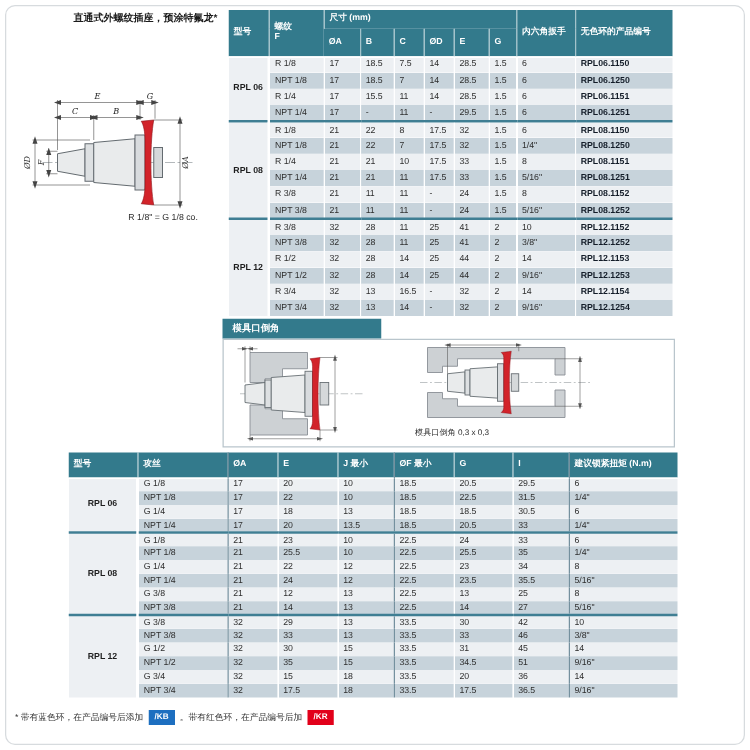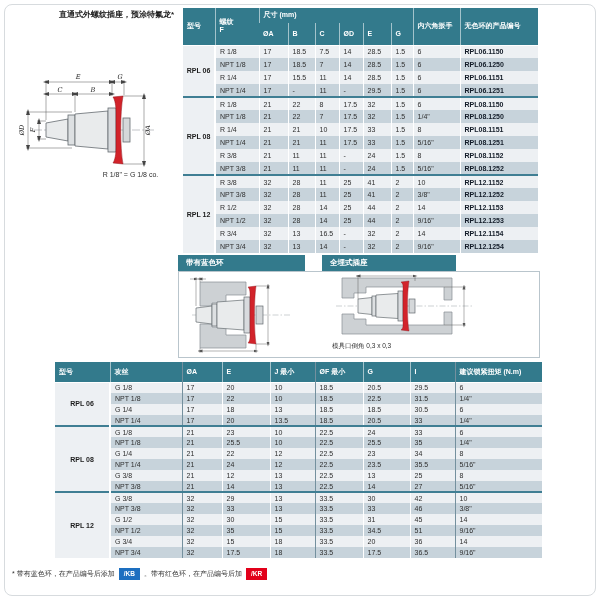--- a/index.html
+++ b/index.html
@@ -323,22 +323,21 @@
           <td>14</td>
           <td>-</td>
           <td>32</td>
           <td>2</td>
           <td>9/16"</td>
           <td class="part">RPL12.1254</td>
         </tr>
       </tbody>
   </table>
 
-  <div class="tab tab1">带有蓝色环</div>
-  <div class="tab tab2">全埋式插座</div>
+  <div class="tab tab1">模具口倒角</div>
   <div class="panelbox"></div>
 
   <svg class="draw1" width="112" height="80" viewBox="0 0 112 80">
     <defs>
       <marker id="a2" markerWidth="5" markerHeight="5" refX="2.5" refY="2.5" orient="auto" markerUnits="userSpaceOnUse">
         <path d="M0,2.5 L5,1 L5,4 Z" fill="#555"></path>
       </marker>
       <marker id="a2r" markerWidth="5" markerHeight="5" refX="2.5" refY="2.5" orient="auto" markerUnits="userSpaceOnUse">
         <path d="M5,2.5 L0,1 L0,4 Z" fill="#555"></path>
       </marker>

